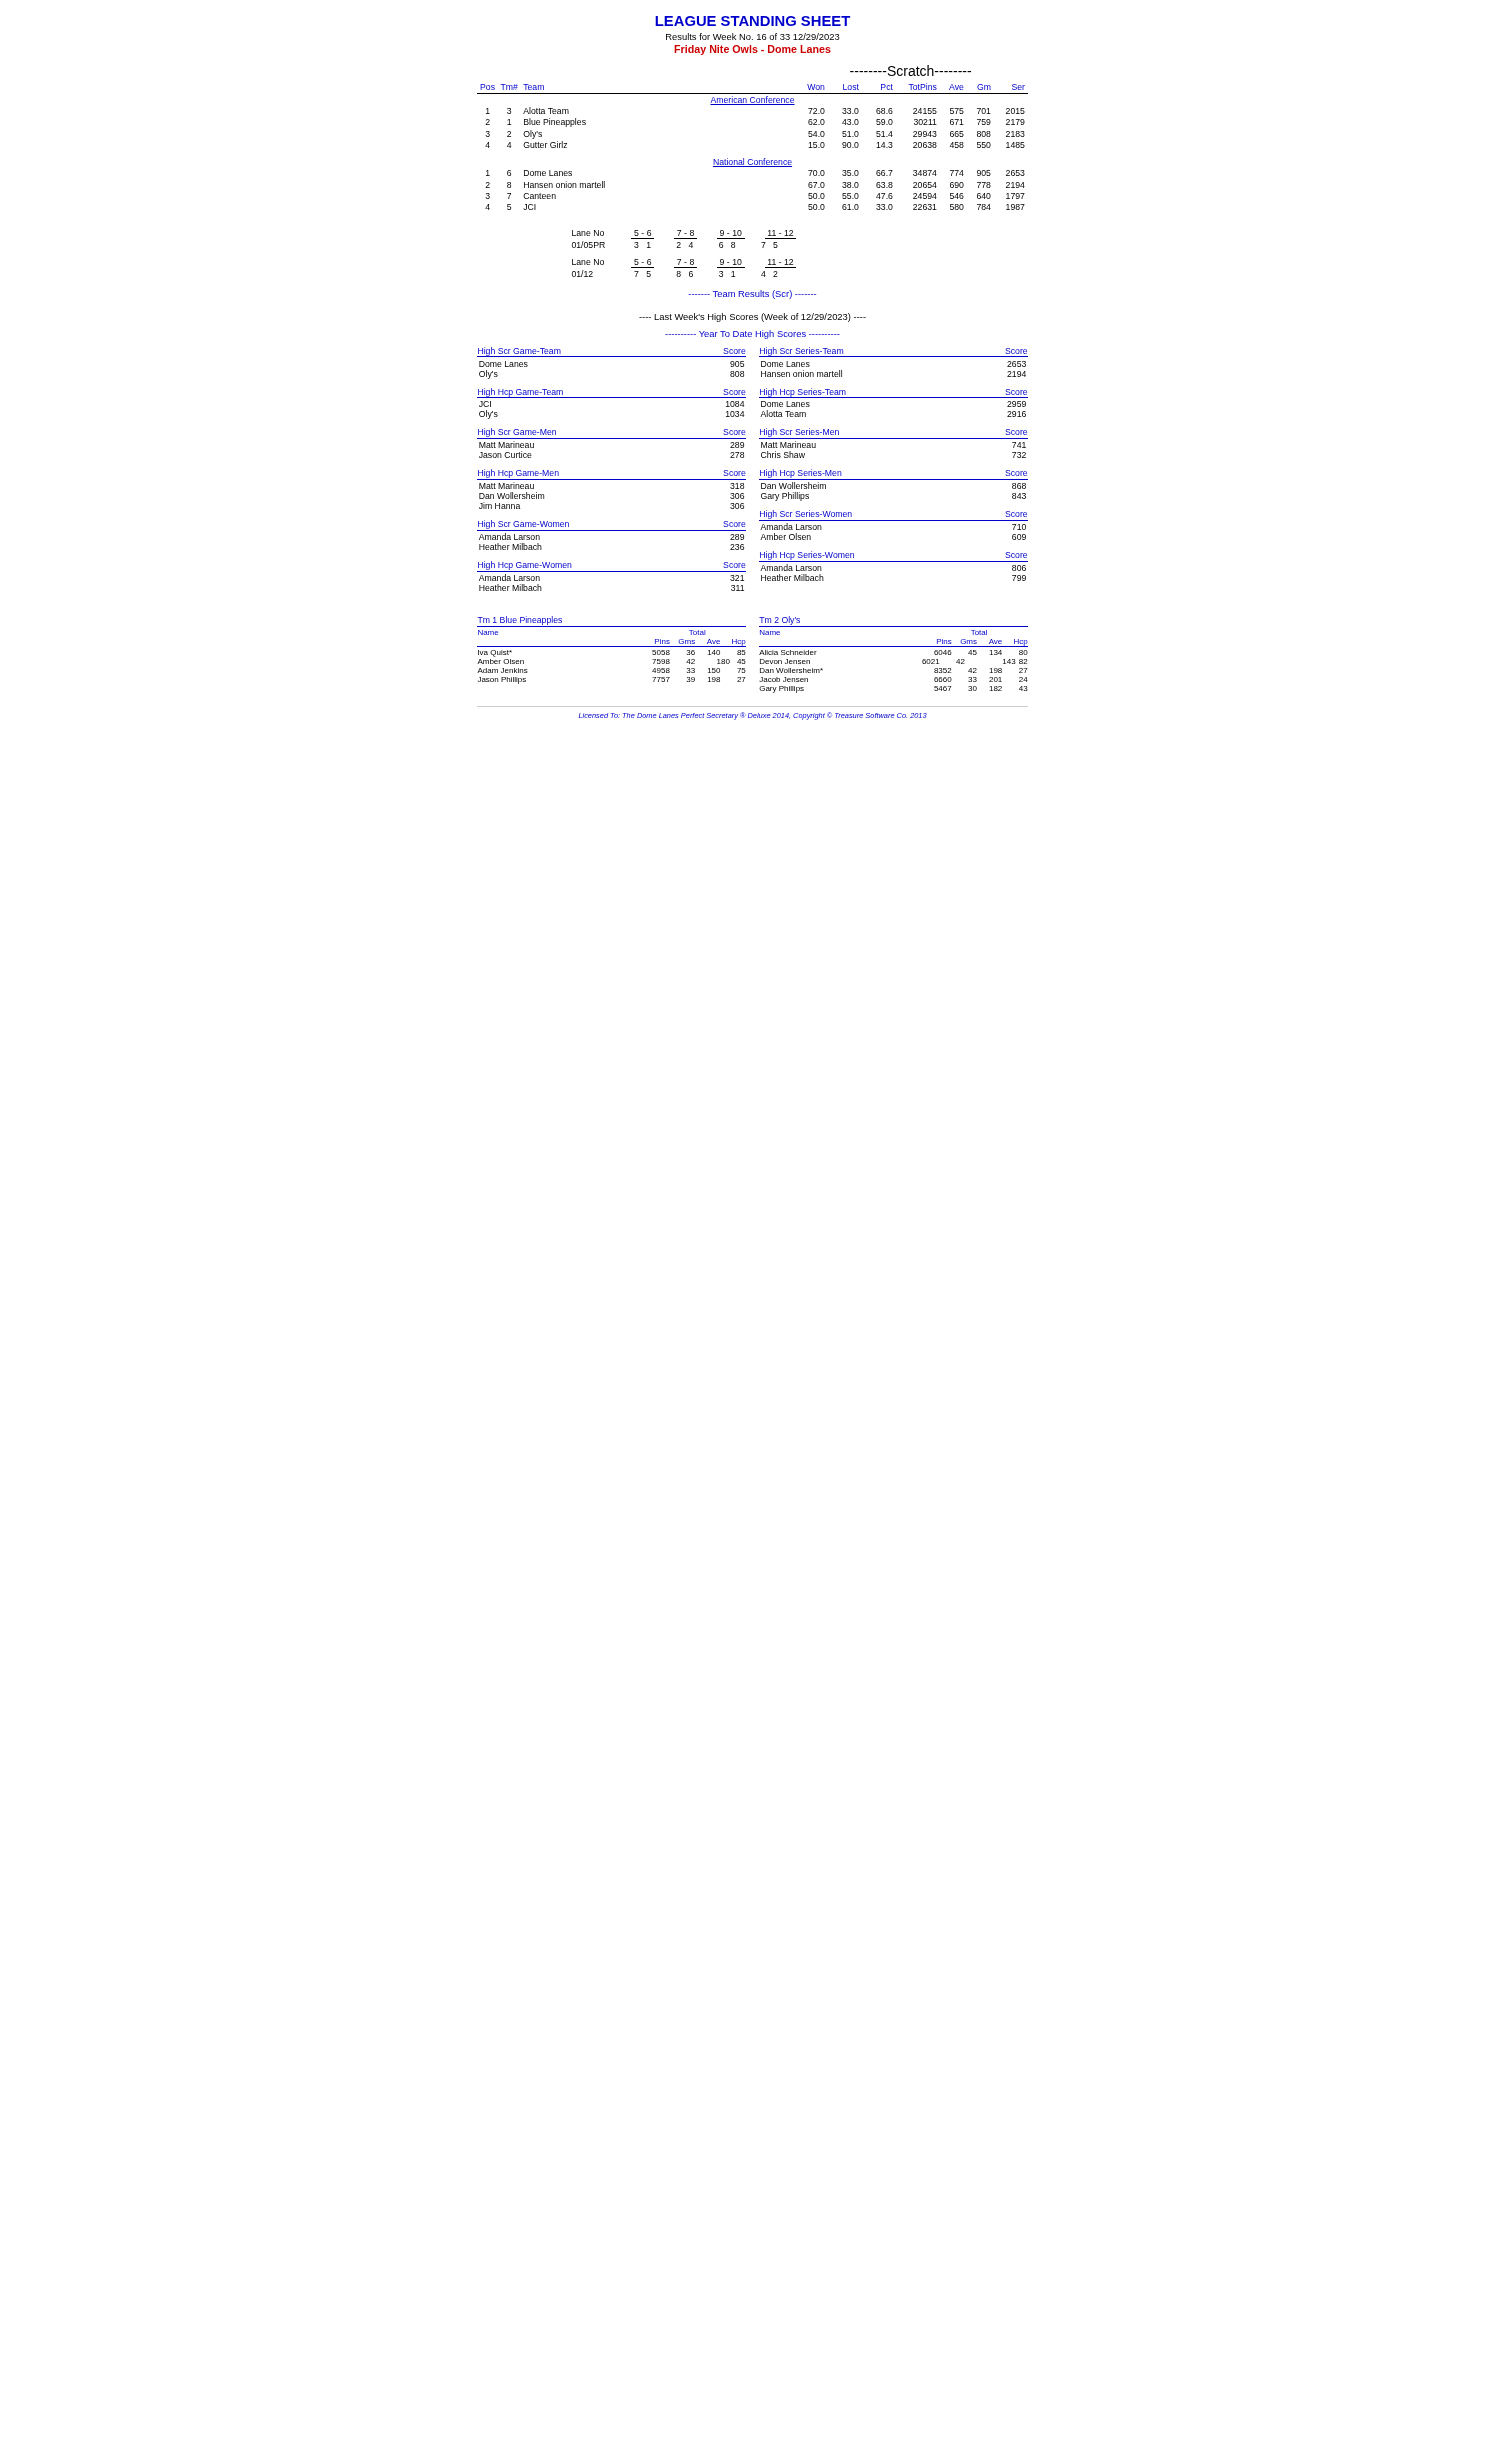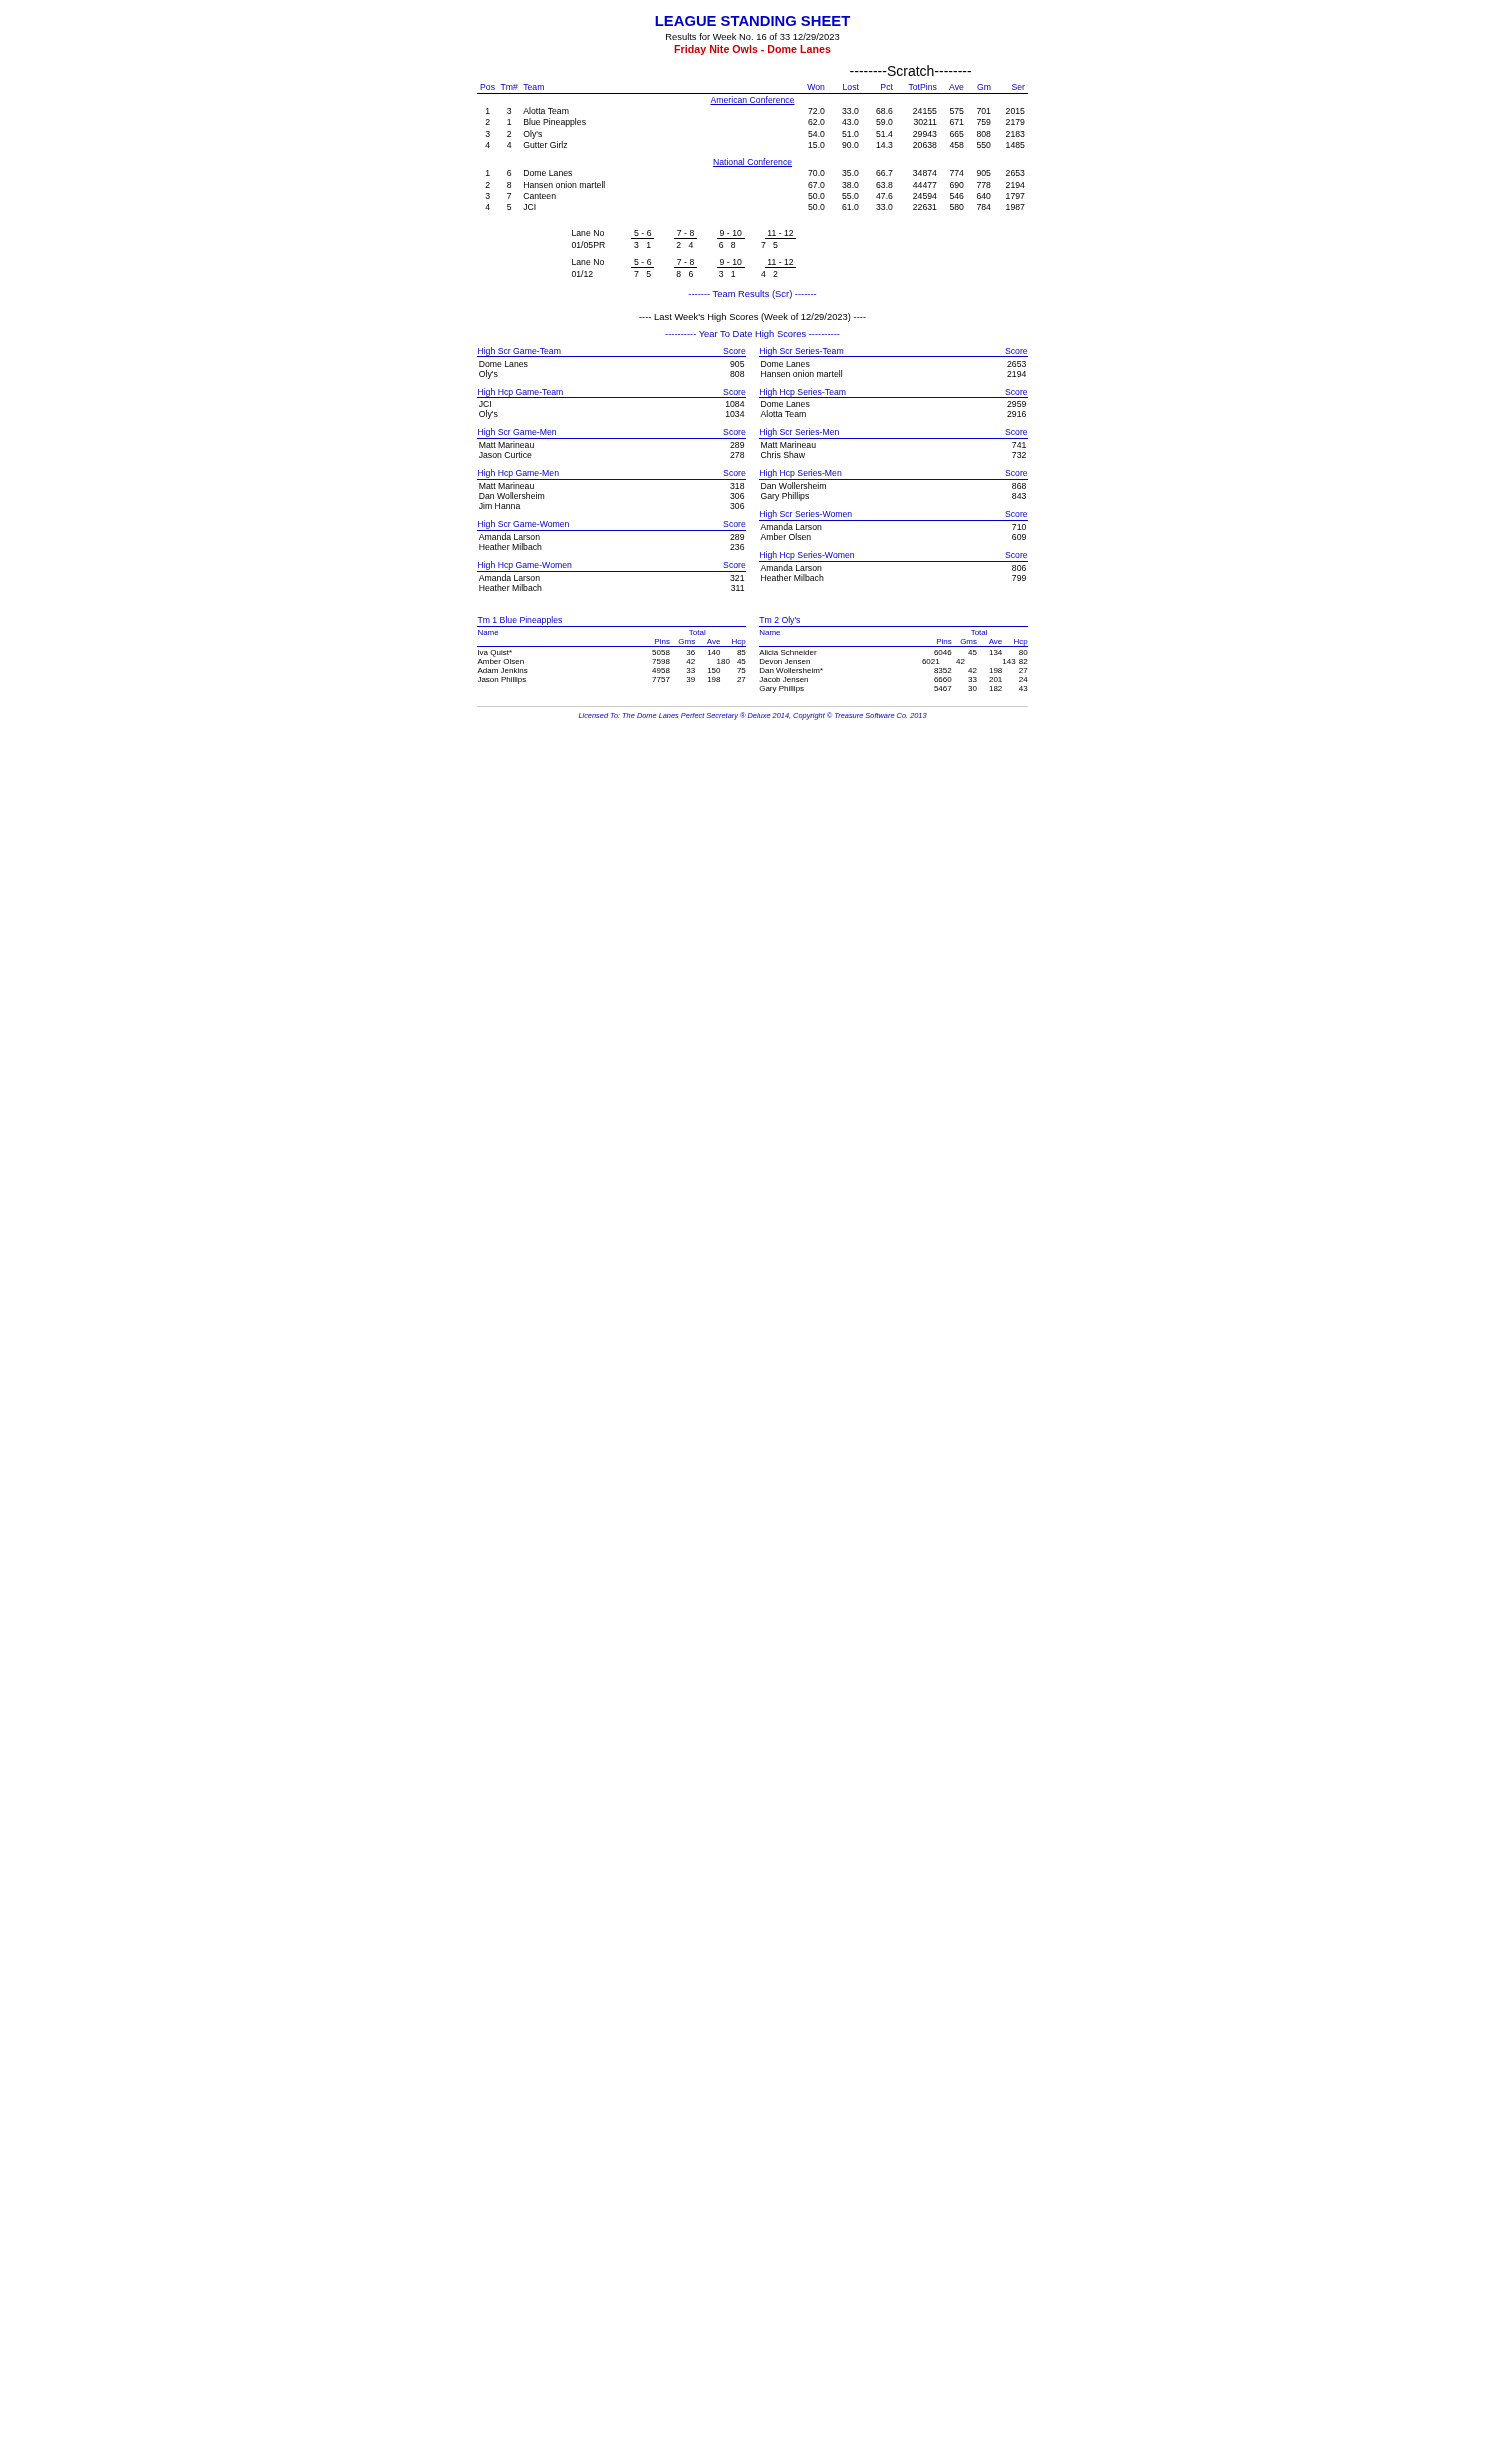--- a/index.html
+++ b/index.html
@@ -251,21 +251,21 @@
       <td class="num" style="text-align:right;">905</td>
       <td class="num" style="text-align:right;">2653</td>
     </tr>
       <tr>
       <td class="pos" style="text-align:center;">2</td>
       <td class="tm" style="text-align:center;">8</td>
       <td colspan="5">Hansen onion martell</td>
       <td class="num" style="text-align:right;">67.0</td>
       <td class="num" style="text-align:right;">38.0</td>
       <td class="num" style="text-align:right;">63.8</td>
-      <td class="num" style="text-align:right;">44477</td>
+      <td class="num" style="text-align:right;">20654</td>
       <td class="num" style="text-align:right;">690</td>
       <td class="num" style="text-align:right;">778</td>
       <td class="num" style="text-align:right;">2194</td>
     </tr>
       <tr>
       <td class="pos" style="text-align:center;">3</td>
       <td class="tm" style="text-align:center;">7</td>
       <td colspan="5">Canteen</td>
       <td class="num" style="text-align:right;">50.0</td>
       <td class="num" style="text-align:right;">55.0</td>

